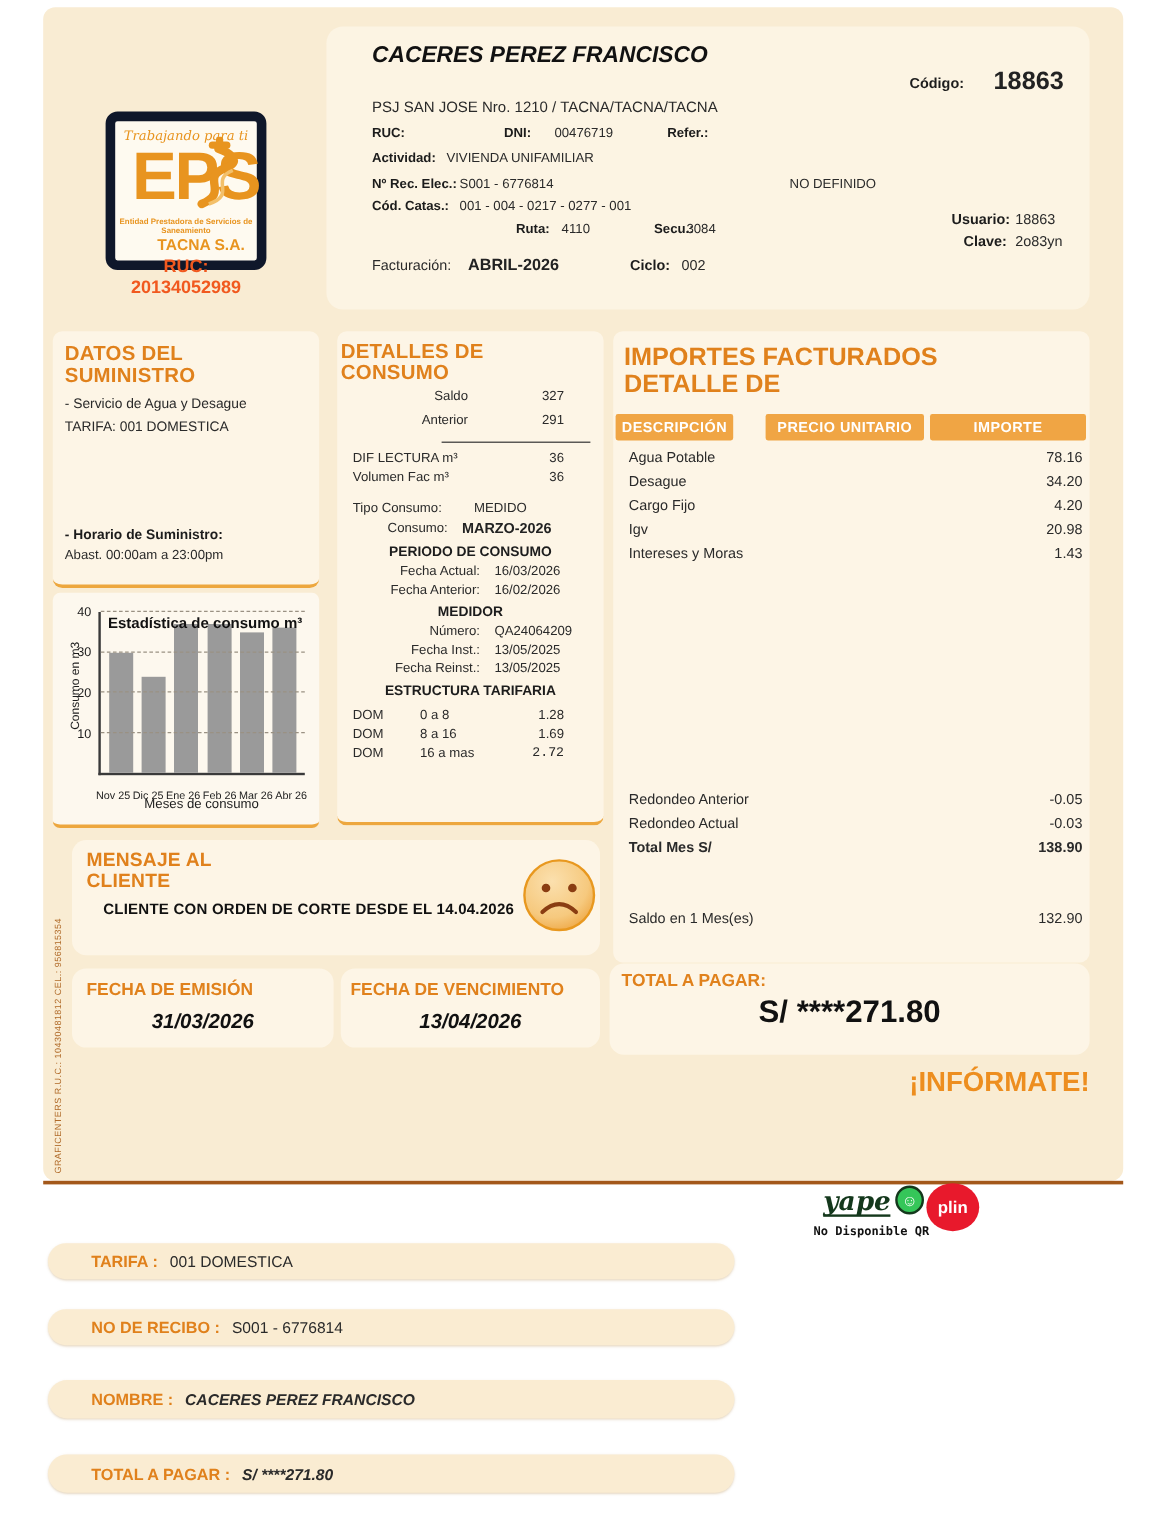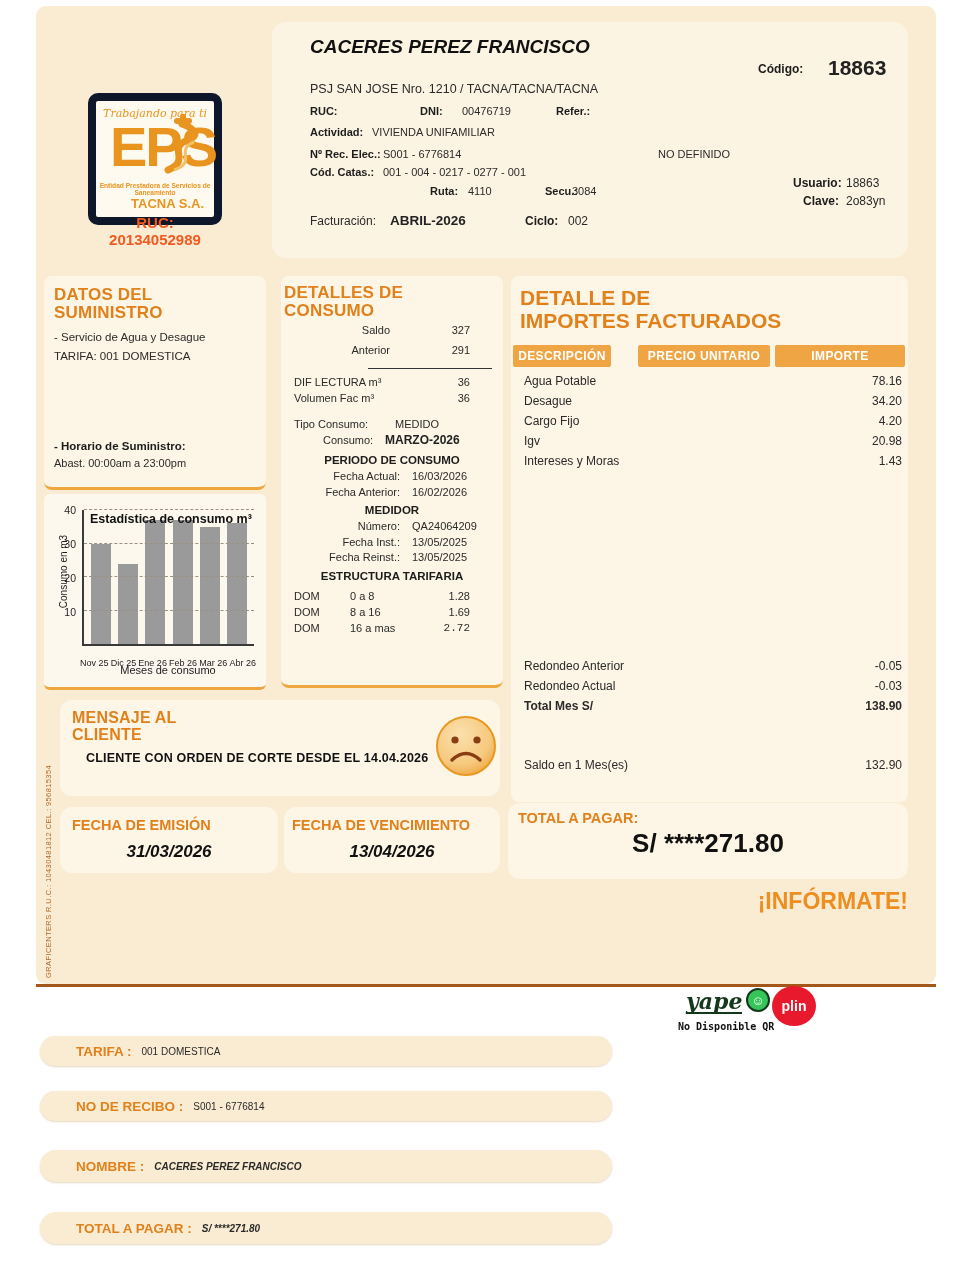--- a/index.html
+++ b/index.html
@@ -9,21 +9,21 @@
   #panel { position:absolute; left:36px; top:6px; width:900px; height:978px; background:#f9ecd3; border-radius:10px; }
   .box { position:absolute; background:#fdf5e6; border-radius:10px; }
   .sect-title { color:#e0811c; font-weight:bold; font-size:17px; line-height:1.04; letter-spacing:.2px; }
   .lbl { font-weight:bold; font-size:11px; color:#1c1c1c; }
   .val { font-size:11px; color:#2a2a2a; }
   .hdr-cell { position:absolute; height:22px; background:#f0a544; color:#fff; font-weight:bold; font-size:12px; text-align:center; line-height:22px; border-radius:2px; letter-spacing:.4px; }
   .imp-row { position:absolute; left:524px; width:378px; font-size:12px; color:#2a2a2a; }
   .imp-row .amount { position:absolute; right:0; }
   .pill { position:absolute; left:40px; width:572px; background:#faecd2; border-radius:16px; box-shadow:0 1px 2px rgba(180,140,80,.35); display:flex; align-items:center; padding-left:36px; }
   .pill-label { color:#e0811c; font-weight:bold; font-size:13.5px; margin-right:10px; white-space:nowrap; }
-  .pill-value { color:#2a2a2a; font-size:10px; white-space:nowrap; }
+  .pill-value { color:#2a2a2a; font-size:13px; white-space:nowrap; }
   .pill-value.italic { font-style:italic; font-weight:bold; }
   
   #chart-box { position:absolute; left:44px; top:494px; width:222px; height:196px; background:#fdf8ee; border-radius:6px; border-bottom:3px solid #eda73e; }
   #chart-plot { position:absolute; left:38px; top:16px; width:172px; height:136px; border-left:2px solid #3a3a3a; border-bottom:2px solid #3a3a3a; }
   .gridline { position:absolute; left:0; width:100%; height:0; border-top:1px dashed #9a9183; }
   #chart-bars { position:absolute; left:0; bottom:0; width:100%; height:100%; display:flex; align-items:flex-end; justify-content:space-evenly; }
   .bar { width:20px; }
   #chart-yaxis { position:absolute; left:8px; top:16px; width:26px; height:136px; }
   .ytick { position:absolute; right:2px; transform:translateY(50%); font-size:10.5px; color:#1c1c1c; }
   #chart-xlabels { position:absolute; left:36px; top:149px; width:176px; display:flex; justify-content:space-between;margin-top:15px; }
@@ -167,22 +167,22 @@
   <span class="abs val" style="left:430px; top:590px; width:40px; text-align:right;">1.28</span>
   <span class="abs val" style="left:294px; top:606px;">DOM</span>
   <span class="abs val" style="left:350px; top:606px;">8 a 16</span>
   <span class="abs val" style="left:430px; top:606px; width:40px; text-align:right;">1.69</span>
   <span class="abs val" style="left:294px; top:622px;">DOM</span>
   <span class="abs val" style="left:350px; top:622px;">16 a mas</span>
   <span class="abs val" style="left:430px; top:622px; width:40px; text-align:right;font-family:Liberation Mono, monospace;">2.72</span>
 
   <div class="box" style="left:511px; top:276px; width:397px; height:526px; border-radius:8px;"></div>
   <div class="abs" style="left:520px; top:287px; color:#e0811c; font-weight:bold; font-size:21px; line-height:1.08;">
+    <div>IMPORTES FACTURADOS</div>
     <div>DETALLE DE</div>
-    <div>IMPORTES FACTURADOS</div>
   </div>
   <div class="hdr-cell" style="left:513px; top:345px; width:98px;">DESCRIPCIÓN</div>
   <div class="hdr-cell" style="left:638px; top:345px; width:132px;">PRECIO UNITARIO</div>
   <div class="hdr-cell" style="left:775px; top:345px; width:130px;">IMPORTE</div>
 
   <div class="imp-row" style="top:374px;"><span>Agua Potable</span><span class="amount">78.16</span></div>
   <div class="imp-row" style="top:394px;"><span>Desague</span><span class="amount">34.20</span></div>
   <div class="imp-row" style="top:414px;"><span>Cargo Fijo</span><span class="amount">4.20</span></div>
   <div class="imp-row" style="top:434px;"><span>Igv</span><span class="amount">20.98</span></div>
   <div class="imp-row" style="top:454px;"><span>Intereses y Moras</span><span class="amount">1.43</span></div>

